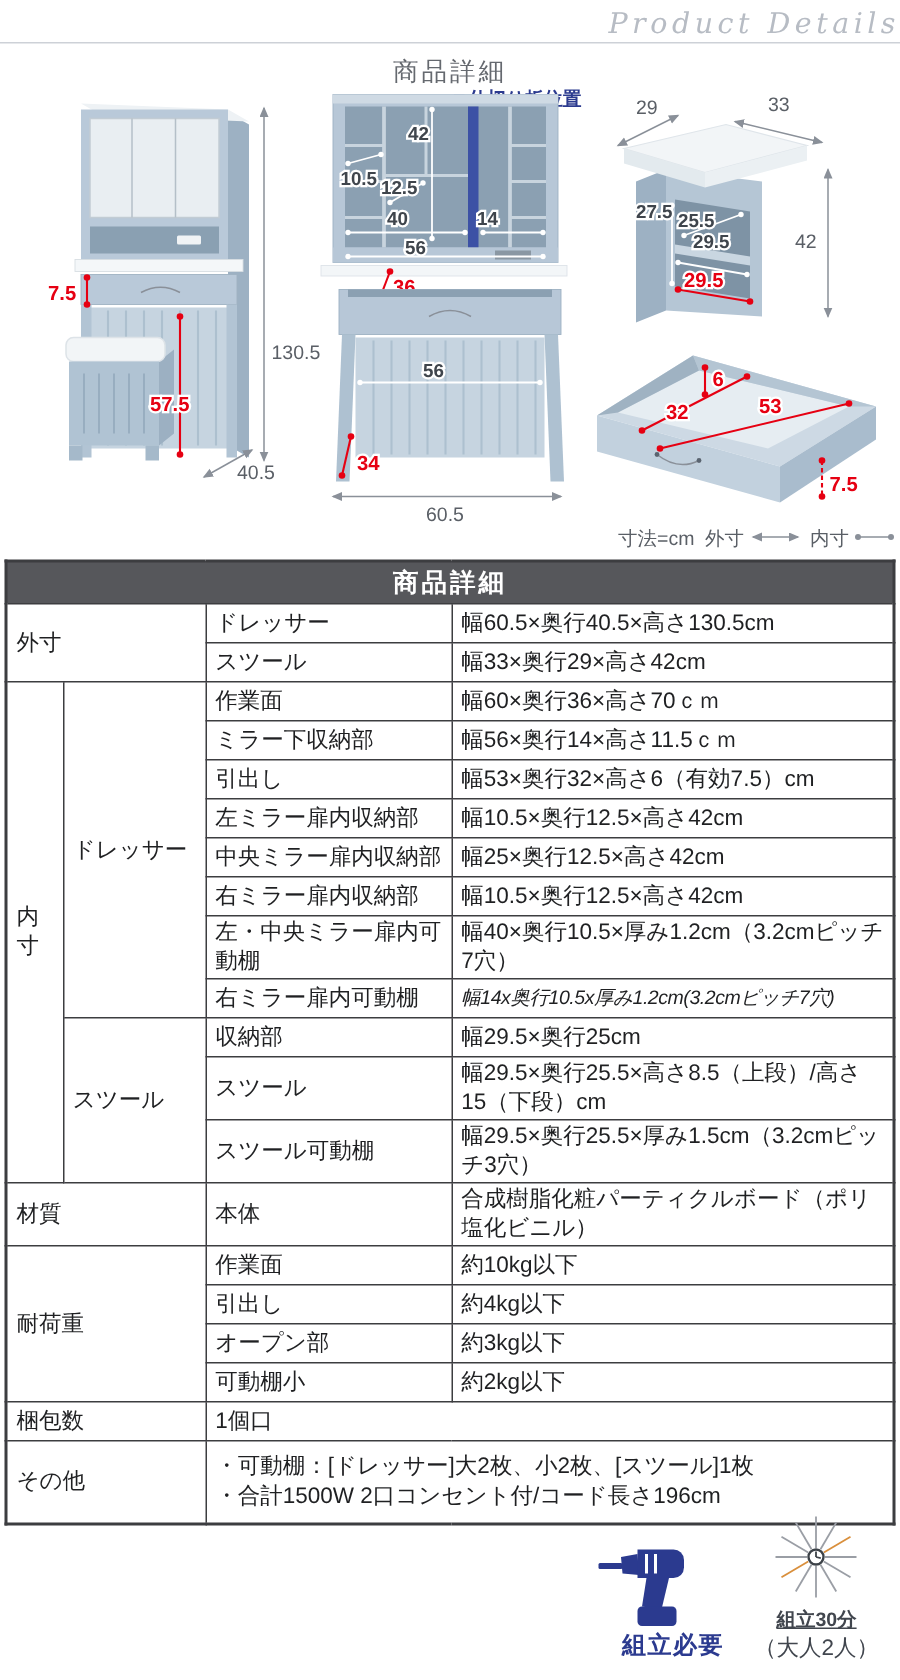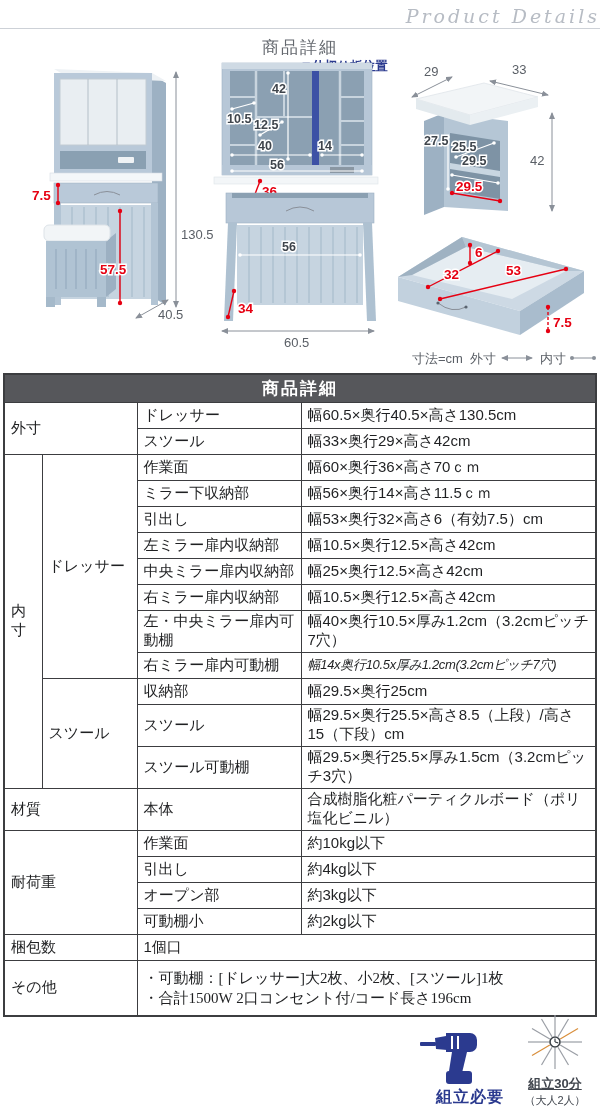--- a/index.html
+++ b/index.html
@@ -25,27 +25,27 @@
                font-size:15px; color:#1f2022; }
   table.spec td, table.spec th { border:1px solid #3c3d40; padding:1px 6px; vertical-align:middle; }
   th.tblhead { background:#56575b; color:#fff; font-size:17px; font-weight:bold; height:28px; letter-spacing:2px; }
   td.w1 { width:38px; }
   td.w2 { width:95px; }
   td.w3 { width:164px; }
   tr.r1 { height:26px; }
   tr.r2 { height:42px; }
   tr.r3 { height:56px; }
   td.val.cond { font-size:13px; letter-spacing:-0.3px;font-style:italic; }
-  td .line { line-height:1.35;font-family:Liberation Serif, serif; }
+  td .line { line-height:1.35; }
 
   .footer { position:absolute; right:14px; bottom:12px; display:flex; align-items:flex-end; gap:20px; }
   .badge { display:flex; flex-direction:column; align-items:center; }
   .badge .lbl { color:#2b3a8f; font-weight:bold; font-size:16px; letter-spacing:1px; margin-top:2px;margin-left:36px; }
   .badge .lbl2 { color:#41464e; font-weight:bold; font-size:13px; margin-top:1px;text-decoration:underline; }
-  .badge .lbl3 { color:#41464e; font-size:11px; }
+  .badge .lbl3 { color:#41464e; font-size:15px; }
 </style>
 </head>
 <body>
 
 <div class="page">
 
   <div class="eyebrow">Product Details</div>
   <div class="rule"></div>
   <div class="page-title">商品詳細</div>
 

